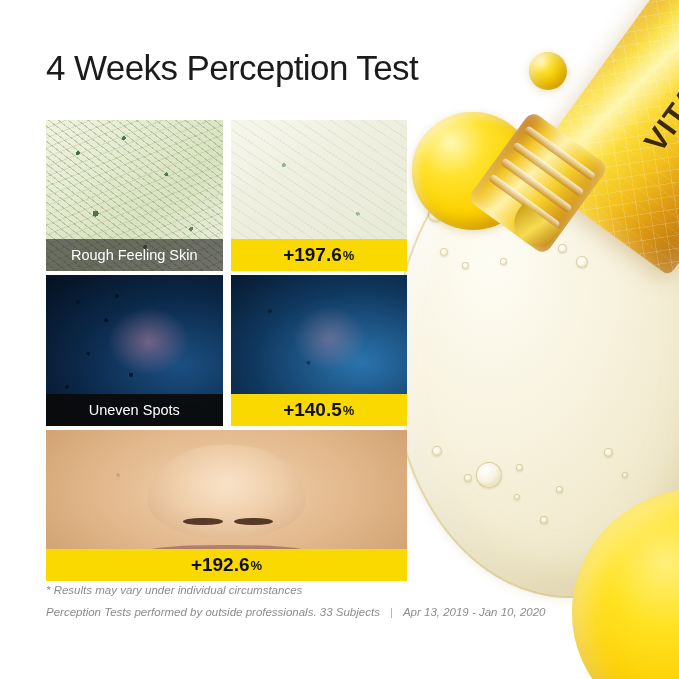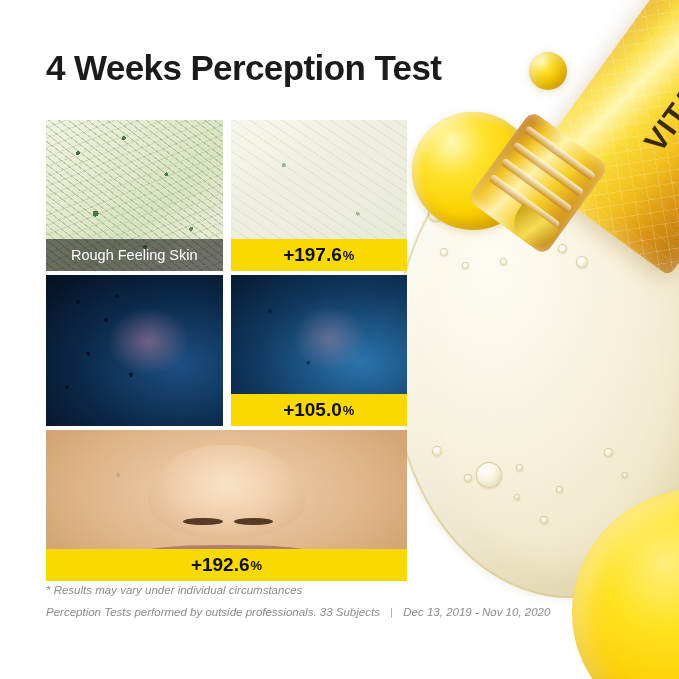--- a/index.html
+++ b/index.html
@@ -132,21 +132,21 @@
     background: radial-gradient(ellipse at 36% 30%, #fff07c 0%, #ffe221 26%, #fccd00 56%, #eeb402 82%, #d79b02 100%);
     box-shadow: inset -12px -14px 30px rgba(180,128,8,0.4),
                 inset 12px 12px 26px rgba(255,255,255,0.45);
   }
 
   
   #headline {
     position: absolute;
     left: 46px; top: 48px;
     font-size: 35px;
-    font-weight: bold;
+    font-weight: normal;
     letter-spacing: -0.6px;
     color: #1b1b1b;
     white-space: nowrap;
   }
   #headline-drop {
     position: absolute;
     left: 529px; top: 52px;
     width: 38px; height: 38px;
   }
 
@@ -361,25 +361,28 @@
         <div class="caption caption-yellow">
           <span>+197.6</span>
           <span class="pct">%</span>
         </div>
       </div>
     </div>
 
     <div class="grid-row">
       <div class="cell">
         <div class="cell-photo photo-uv-before"></div>
+        <div class="caption caption-dark opaque">
+          <span>Uneven Spots</span>
+        </div>
       </div>
       <div class="cell">
         <div class="cell-photo photo-uv-after"></div>
         <div class="caption caption-yellow">
-          <span>+105.0</span>
+          <span>+140.5</span>
           <span class="pct">%</span>
         </div>
       </div>
     </div>
 
     <div class="grid-row">
       <div class="cell">
         <div class="cell-photo photo-face-after">
           <div class="face-nose"></div>
           <div class="face-nostril" style="left:38%;"></div>
@@ -392,17 +395,17 @@
         </div>
       </div>
     </div>
   </div>
 
   <div id="footnotes">
     <div id="footnote-1">* Results may vary under individual circumstances</div>
     <div id="footnote-2">
       <span>Perception Tests performed by outside professionals. 33 Subjects</span>
       <span class="divider">|</span>
-      <span>Dec 13, 2019 - Nov 10, 2020</span>
+      <span>Apr 13, 2019 - Jan 10, 2020</span>
     </div>
   </div>
 
 </div>
 
 </body></html>

